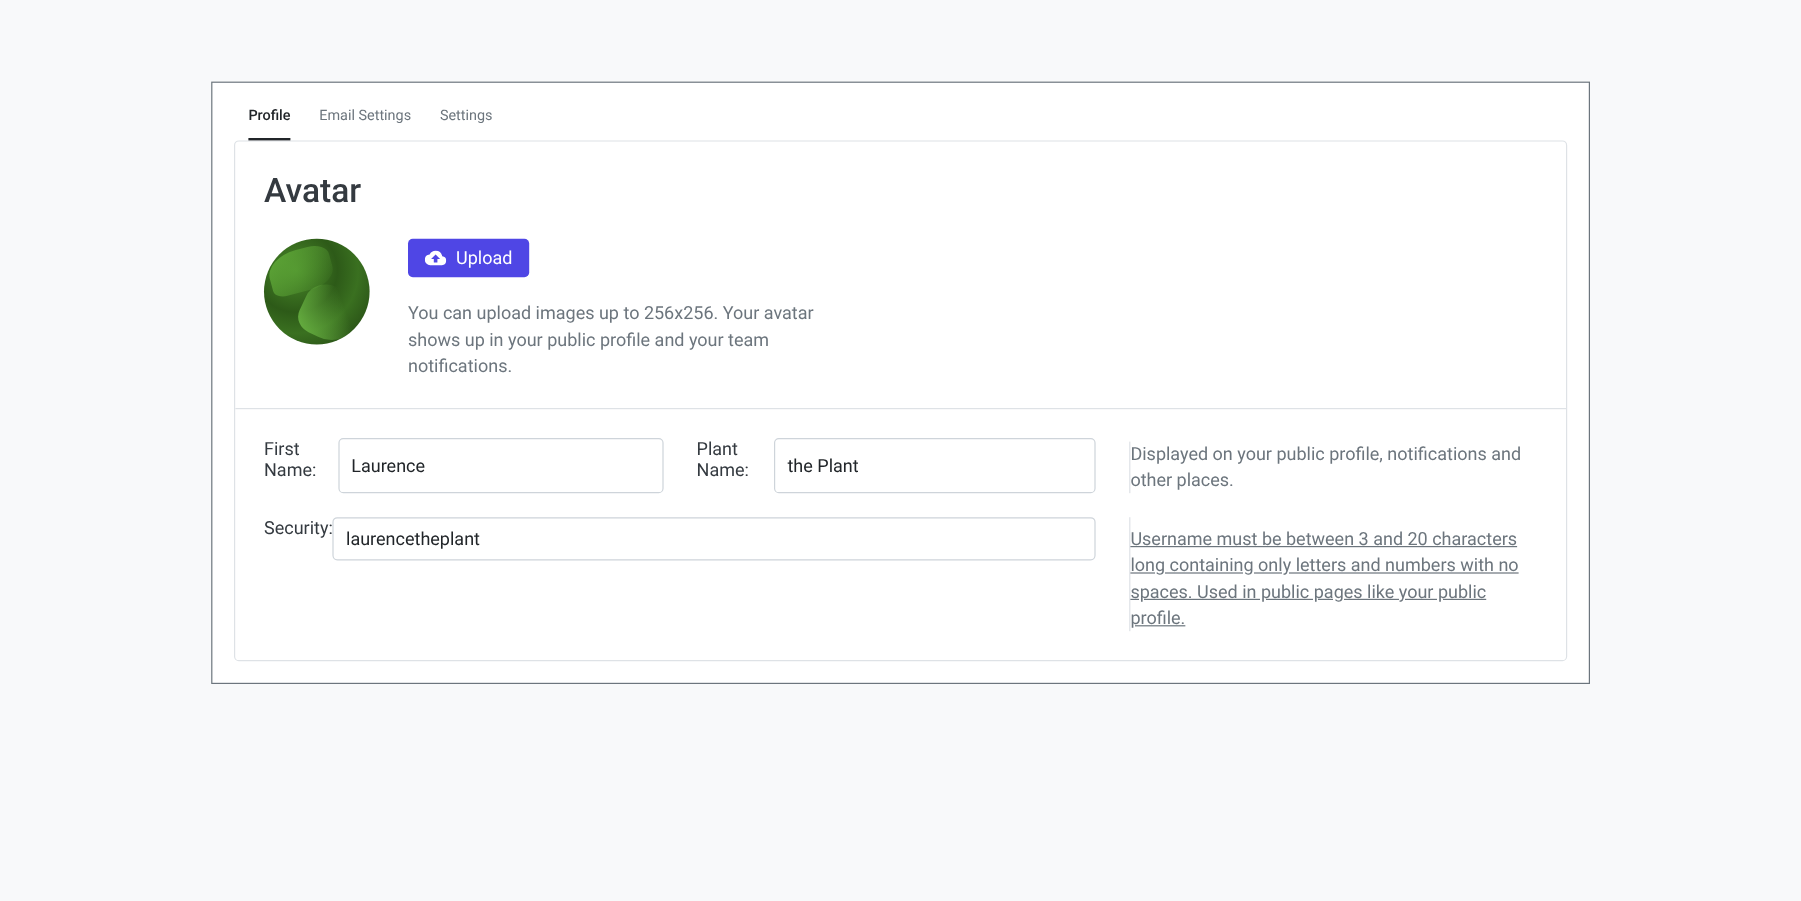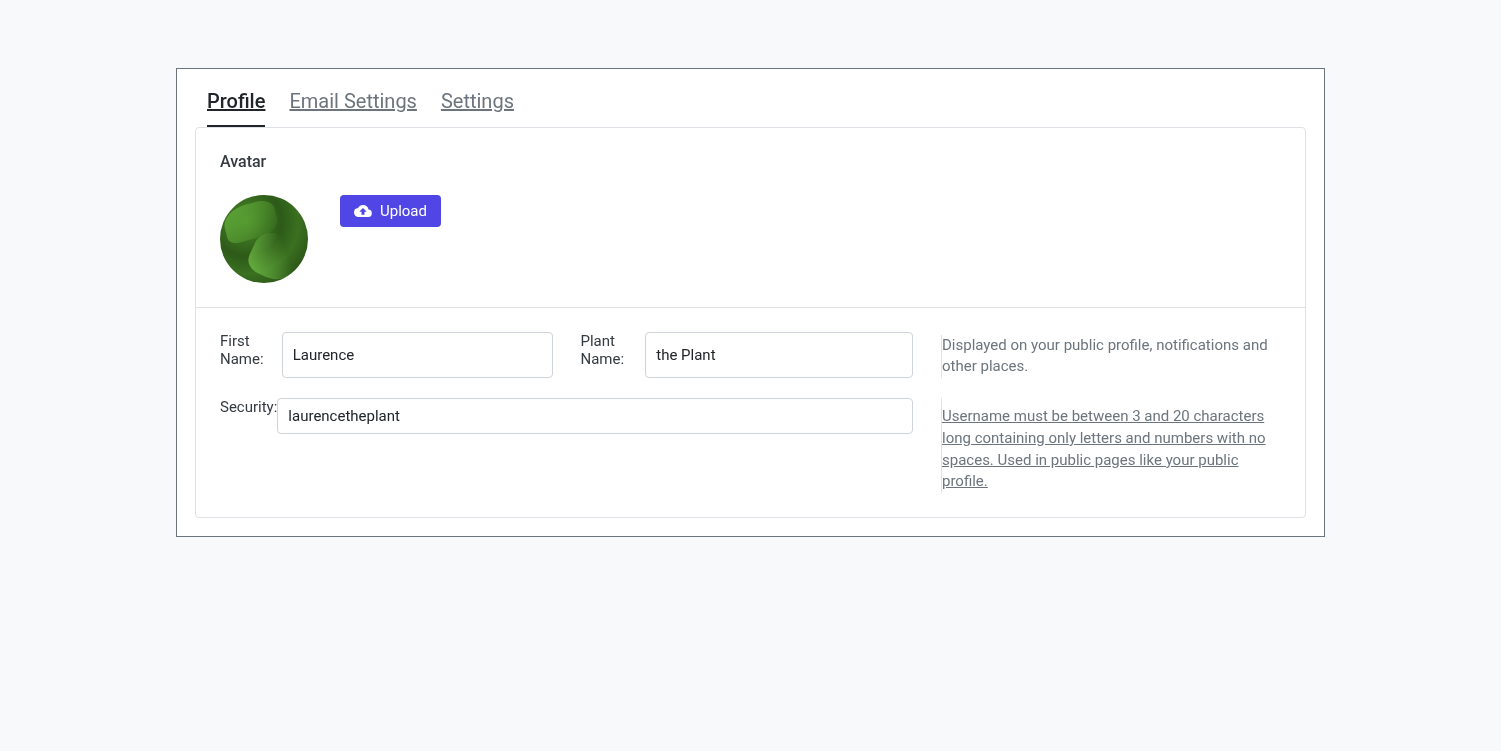--- a/index.html
+++ b/index.html
@@ -18,25 +18,24 @@
       border: 1px solid #6c757d;
       padding: 0 18px 18px 18px;
     }
     .tabs {
       display: flex;
       gap: 24px;
       padding: 12px 12px 0 12px;
     }
     .tab {
       padding: 8px 0 12px 0;
-      font-size: 20px;
+      font-size: 12px;
       color: #6c757d;
       cursor: pointer;
       border-bottom: 2px solid transparent;
-      text-decoration: underline;
     }
     .tab.active {
       color: #212529;
       font-weight: 500;
       border-bottom: 2px solid #212529;
     }
     .panel {
       border: 1px solid #dee2e6;
       border-radius: 4px;
       overflow: hidden;
@@ -47,21 +46,21 @@
     .section + .section {
       border-top: 1px solid #dee2e6;
     }
     .section-header {
       display: flex;
       justify-content: space-between;
       align-items: center;
       margin-bottom: 24px;
     }
     .section-title {
-      font-size: 16px;
+      font-size: 28px;
       font-weight: 500;
       color: #343a40;
     }
     .avatar-row {
       display: flex;
       align-items: flex-start;
       gap: 32px;
     }
     .avatar-img {
       width: 88px;
@@ -188,20 +187,21 @@
         <div class="avatar-img"></div>
         <div class="avatar-content">
           <button class="btn btn-primary">
             <span class="btn-icon">
               <svg viewBox="0 0 24 24" fill="currentColor">
                   <path d="M19.35 10.04A7.49 7.49 0 0 0 12 4a7.5 7.5 0 0 0-6.65 4.04A5.994 5.994 0 0 0 0 14a6 6 0 0 0 6 6h13a5 5 0 0 0 .35-9.96zM14 13v4h-4v-4H7l5-5 5 5h-3z"></path>
                 </svg>
             </span>
             <span>Upload</span>
           </button>
+          <p class="help-text">You can upload images up to 256x256. Your avatar shows up in your public profile and your team notifications.</p>
         </div>
       </div>
     </div>
 
     <div class="section">
 
       <div class="form-grid">
         <div class="form-group">
           <label class="form-label">First Name:</label>
           <input type="text" class="form-input" value="Laurence" style="">

